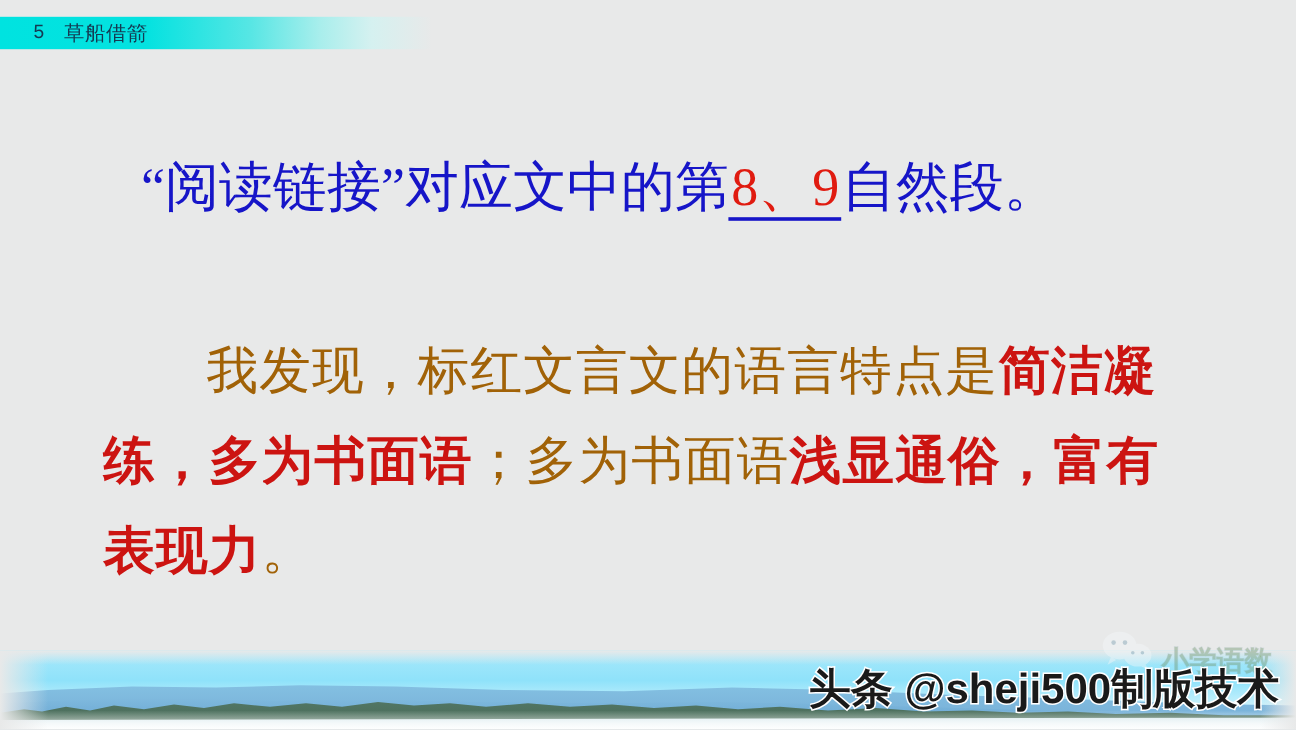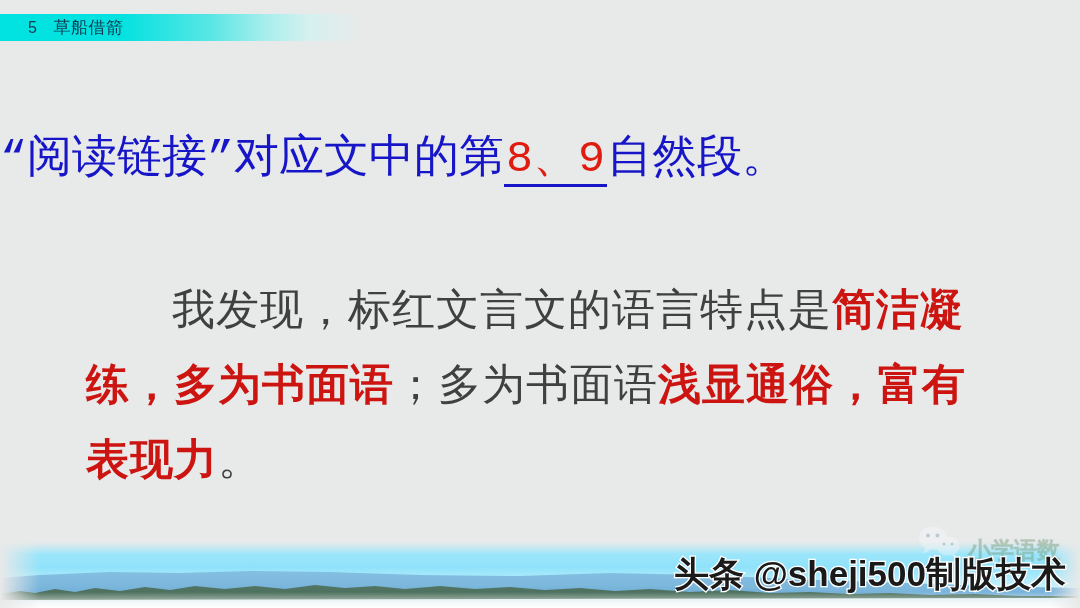--- a/index.html
+++ b/index.html
@@ -60,23 +60,23 @@
     font-size: 17px;
     font-weight: normal;
   }
 
   
   .line-one {
     position: absolute;
     left: 0;
     top: 126px;
     width: 999px;
-    text-align: left;
+    text-align: center;
     color: #1615c8;
-    font-family: Liberation Mono, monospace;
+    font-family: Liberation Serif, serif;
     font-size: 45px;
     font-weight: 500;
     letter-spacing: 0px;
     white-space: nowrap;
   }
   .blank-nums {
     color: #e01b10;
     border-bottom: 3px solid #1615c8;
     padding: 0 2px 1px 2px;
     display: inline-block;
@@ -95,21 +95,21 @@
     color: #1d1d1d;
     text-indent: 86px;
     letter-spacing: 1px;
     text-align: left;
   }
   .red {
     color: #cc1411;
     font-weight: bold;
   }
   .dark {
-    color: #404040;
+    color: #a16207;
   }
 
   
   .landscape {
     position: absolute;
     left: 0;
     bottom: 0;
     width: 1080px;
     height: 66px;
     overflow: hidden;

